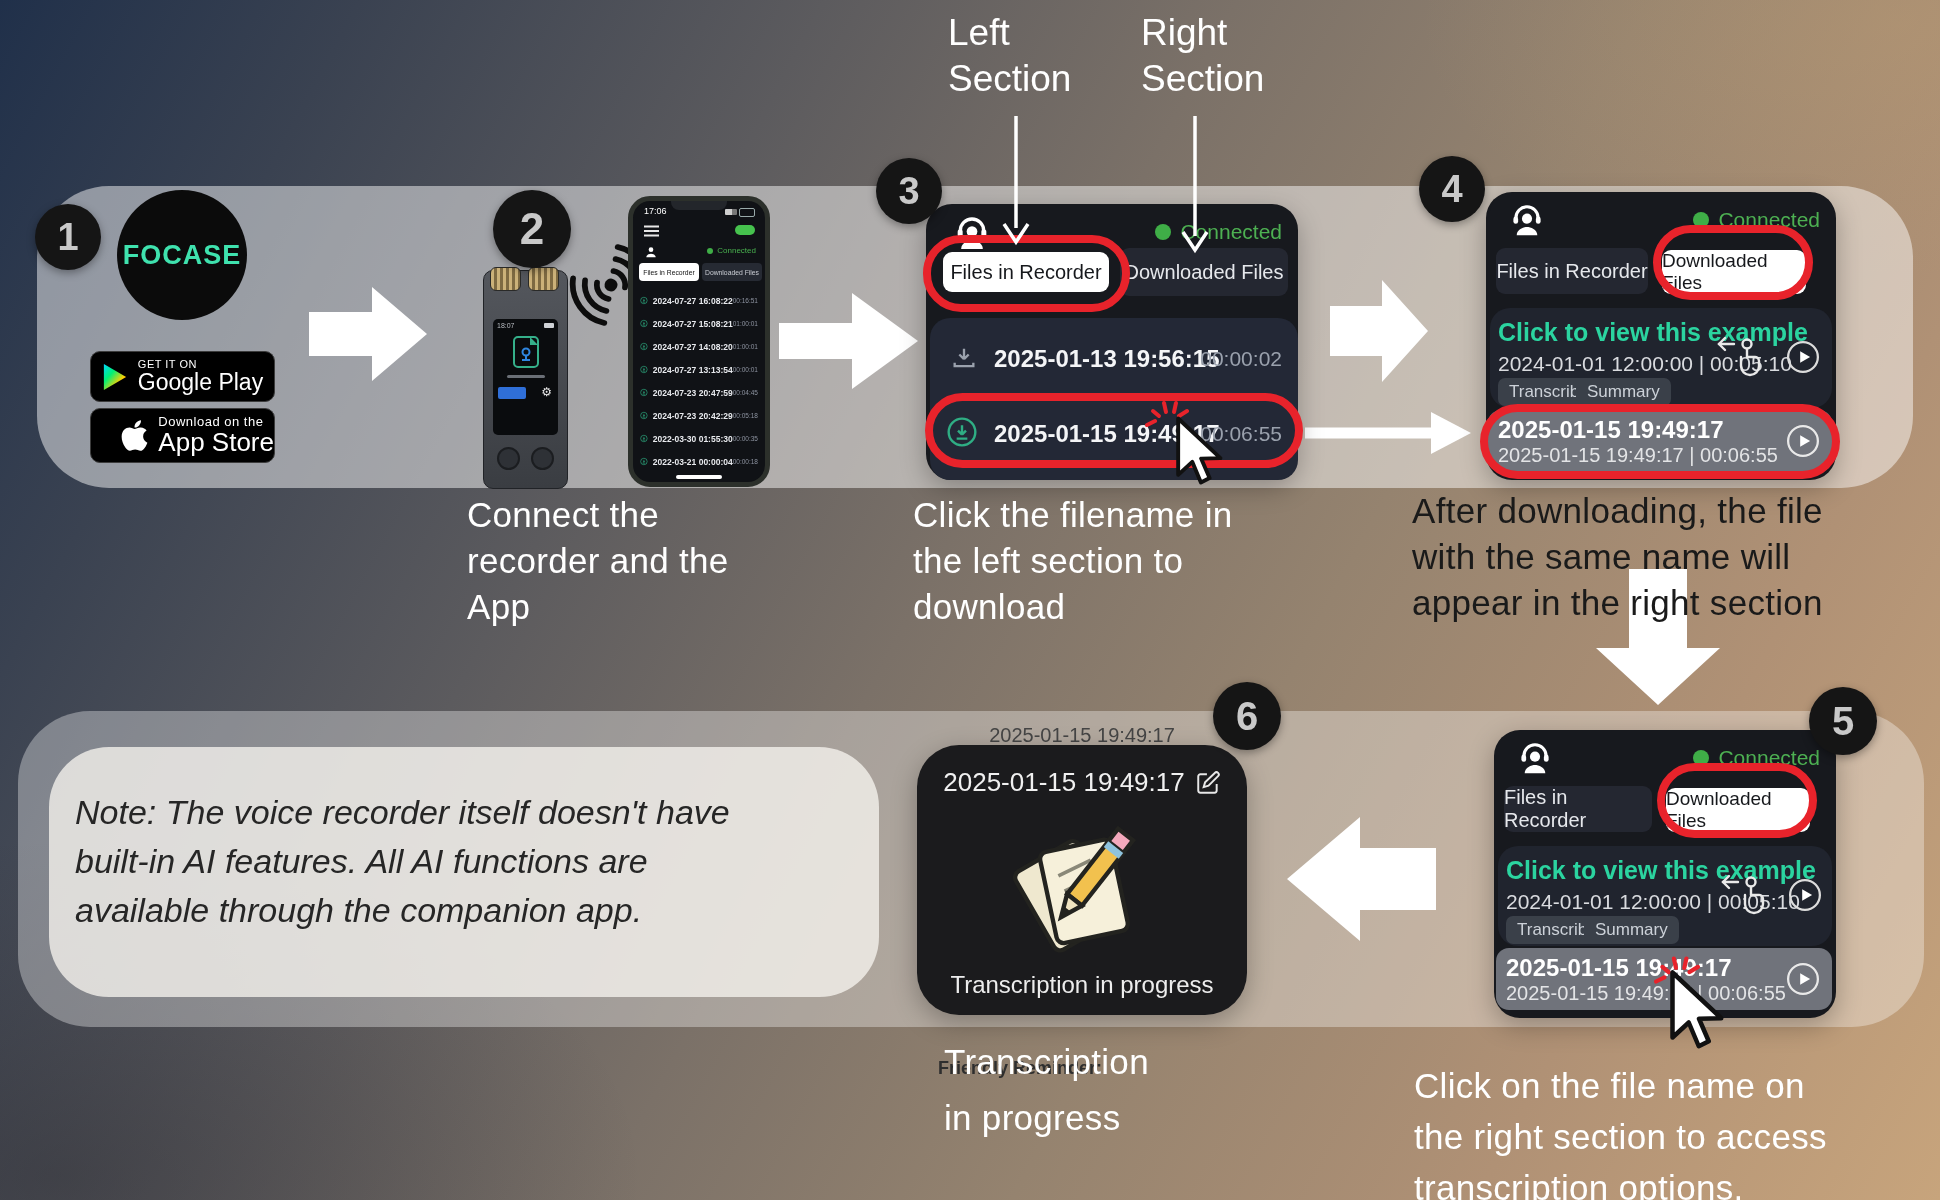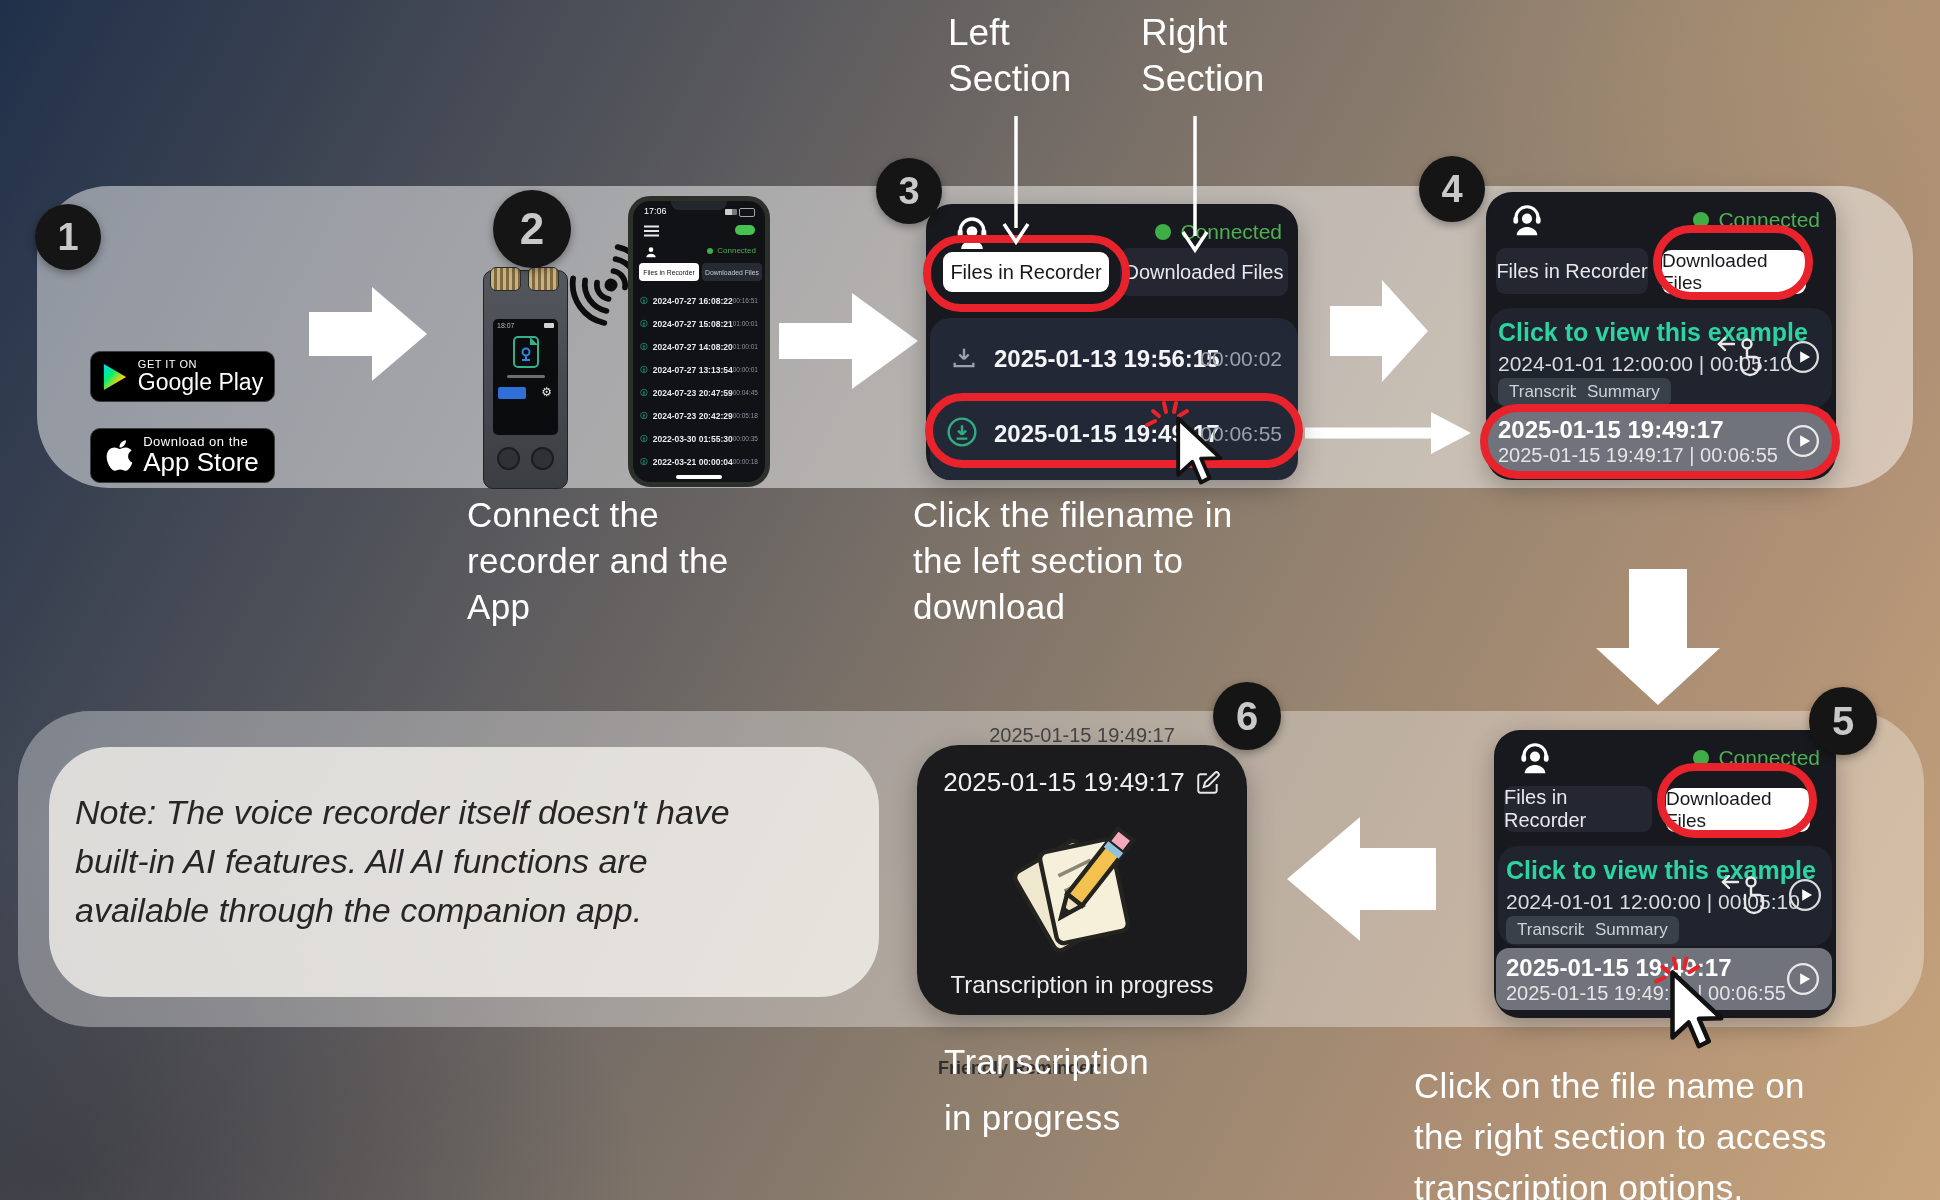--- a/index.html
+++ b/index.html
@@ -69,38 +69,41 @@
   <svg class="abs" style="left:1305px;top:408px" width="168" height="50">
       <line x1="0" y1="25" x2="132" y2="25" stroke="#fff" stroke-width="11"></line>
       <polygon points="126,4 166,25 126,46" fill="#fff"></polygon>
     </svg>
 
   <div class="abs" style="left:49px;top:747px;width:830px;height:250px;background:rgba(246,243,238,.78);border-radius:60px;"></div>
   <div class="abs" style="left:75px;top:788px;color:#262626;font-size:34px;line-height:49px;font-style:italic;white-space:pre-line;">Note: The voice recorder itself doesn't have
 built-in AI features. All AI functions are
 available through the companion app.</div>
 
+  <div class="abs" style="left:117px;top:190px;width:130px;height:130px;border-radius:50%;background:#0b0b0b;display:flex;align-items:center;justify-content:center;">
+    <span style="color:#3fe2ae;font-size:27px;font-weight:bold;letter-spacing:1px;">FOCASE</span>
+  </div>
   <div class="storebadge" style="left:90px;top:351px;width:183px;height:49px;">
     <svg width="26" height="30" viewBox="0 0 28 30">
         <defs>
           <linearGradient id="gp" x1="0" y1="0" x2="1" y2="1">
             <stop offset="0" stop-color="#00d7fe"></stop>
             <stop offset=".35" stop-color="#00f076"></stop>
             <stop offset=".7" stop-color="#ffd000"></stop>
             <stop offset="1" stop-color="#ff3a44"></stop>
           </linearGradient>
         </defs>
         <polygon points="2,1 2,29 26,15" fill="url(#gp)"></polygon>
       </svg>
     <span>
         <span class="t1" style="display:block">GET IT ON</span>
         <span class="t2" style="display:block">Google Play</span>
       </span>
   </div>
-  <div class="storebadge" style="left:90px;top:428px;width:183px;height:53px;">
+  <div class="storebadge" style="left:90px;top:408px;width:183px;height:53px;justify-content:flex-end;">
     <svg width="27" height="35" viewBox="0 0 384 512">
         <path fill="#fff" d="M318.7 268.7c-.2-36.7 16.4-64.4 50-84.8-18.8-26.9-47.2-41.7-84.7-44.6-35.5-2.8-74.3 20.7-88.5 20.7-15 0-49.4-19.7-76.4-19.7C63.3 141.2 4 184.8 4 273.5c0 26.2 4.8 53.3 14.4 81.2 12.8 36.7 59 126.7 107.2 125.2 25.2-.6 43-17.9 75.8-17.9 31.8 0 48.3 17.9 76.4 17.9 48.6-.7 90.4-82.5 102.6-119.3-65.2-30.7-61.7-90-61.7-91.9zm-56.6-164.2c27.3-32.4 24.8-61.9 24-72.5-24.1 1.4-52 16.4-67.9 34.9-17.5 19.8-27.8 44.3-25.6 71.9 26.1 2 49.9-11.4 69.5-34.3z"></path>
       </svg>
     <span><span class="t1" style="display:block;font-size:13px;">Download on the</span><span class="t2" style="font-size:26px;">App Store</span></span>
   </div>
 
   <div class="recorder">
     <div class="mics">
         <div class="mic"></div>
         <div class="mic"></div>
@@ -325,20 +328,23 @@
     <div class="grayrow" style="left:2px;top:218px;width:344px;height:62px;">
       <span class="abs" style="left:10px;top:6px;color:#fff;font-size:24px;font-weight:bold;">2025-01-15 19:49:17</span>
       <span class="abs" style="left:10px;top:34px;color:#e3e4e6;font-size:20px;">2025-01-15 19:49:17 | 00:06:55</span>
       <svg style="position:absolute;right:12px;top:14px" width="34" height="34" viewBox="0 0 24 24">
           <circle cx="12" cy="12" r="10.5" fill="none" stroke="#e9e9e9" stroke-width="1.6"></circle>
           <polygon points="10,8 10,16 17,12" fill="#fff"></polygon>
         </svg>
     </div>
     <div class="redline" style="left:-6px;top:212px;width:360px;height:75px;"></div>
   </div>
+  <div class="caption" style="left:1412px;top:488px;color:#1a1a1a;">After downloading, the file
+with the same name will
+appear in the right section</div>
 
   <div class="app-card" style="left:1494px;top:730px;width:342px;height:288px;">
     <svg style="position:absolute;left:22px;top:10px" width="38" height="38" viewBox="0 0 24 24">
         <circle cx="12" cy="10.5" r="3.2" fill="#fff"></circle>
         <path d="M5.5 21c0-3.6 4.3-5.2 6.5-5.2s6.5 1.6 6.5 5.2z" fill="#fff"></path>
         <path d="M5 10a7 7 0 0 1 14 0" stroke="#fff" stroke-width="2" fill="none"></path>
         <rect x="17.6" y="9.2" width="3" height="4.6" rx="1.5" fill="#fff"></rect>
         <rect x="3.4" y="9.2" width="3" height="4.6" rx="1.5" fill="#fff"></rect>
       </svg>
     <span class="conn" style="right:16px;top:16px;">

